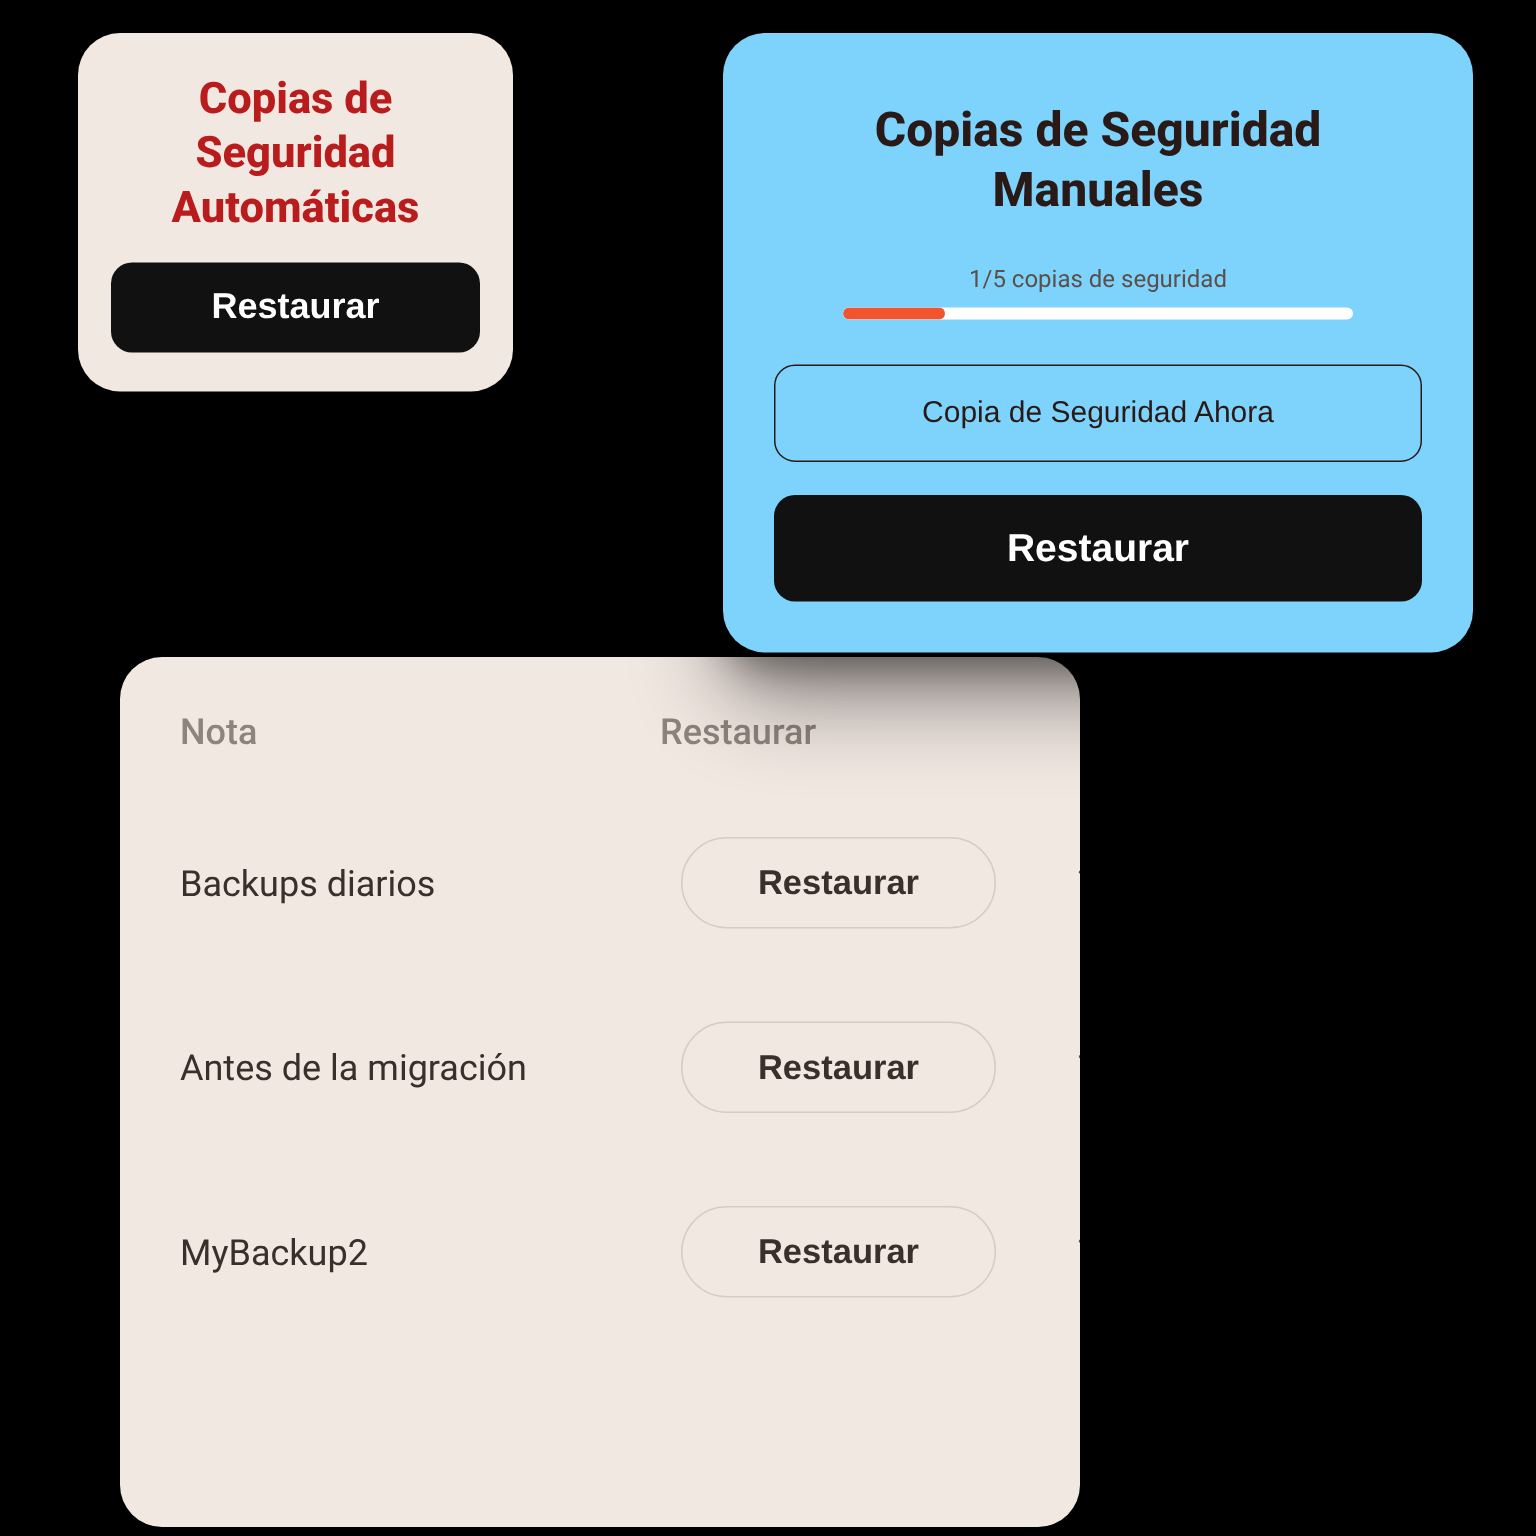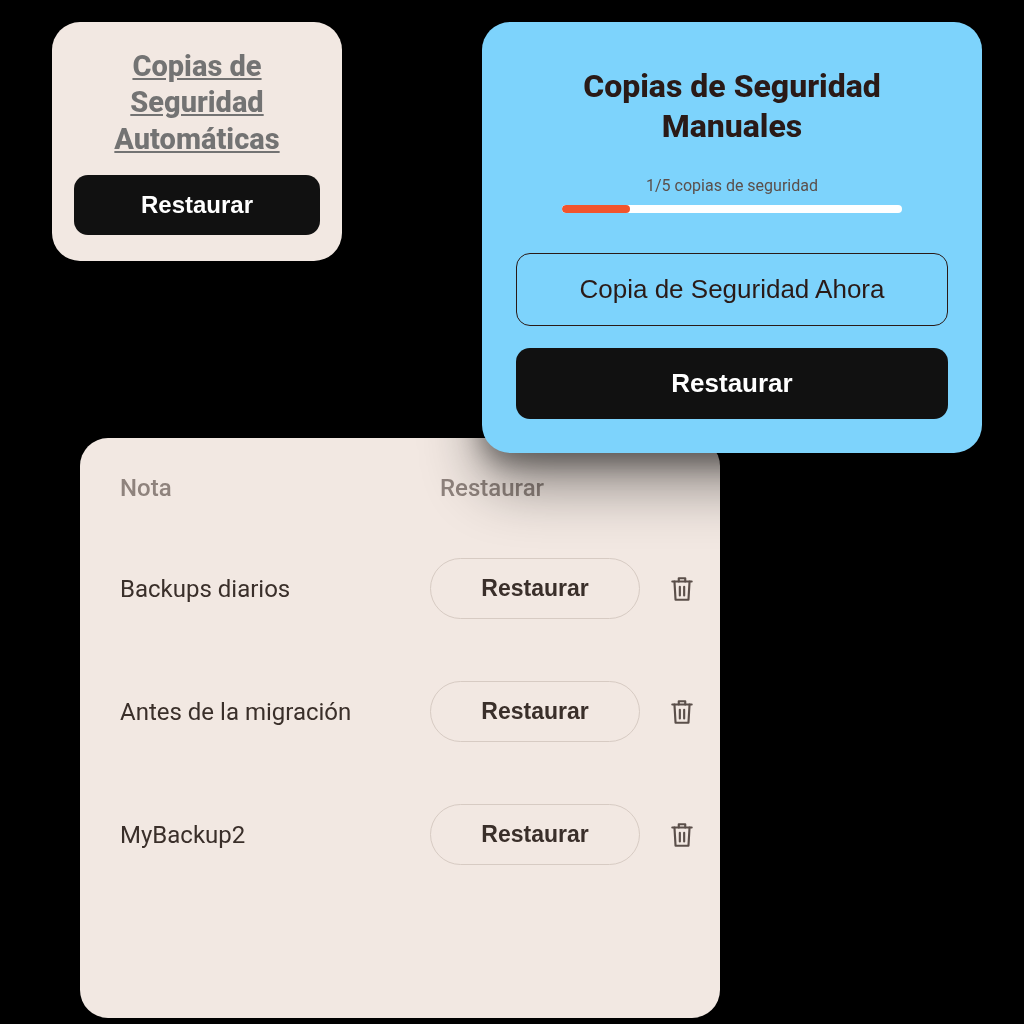--- a/index.html
+++ b/index.html
@@ -20,22 +20,21 @@
     width: 290px;
     background: #f2e8e2;
     border-radius: 28px;
     padding: 26px 22px 26px 22px;
     text-align: center;
   }
   .card-auto h2 {
     font-size: 29px;
     font-weight: 800;
     line-height: 1.25;
-    color: #737373;
-    text-decoration: underline;
+    color: #b91c1c;
   }
   .card-auto .btn-dark {
     margin-top: 18px;
     width: 100%;
     background: #111;
     color: #fff;
     border: none;
     border-radius: 14px;
     font-size: 24px;
     font-weight: 600;
@@ -77,26 +76,26 @@
     border-radius: 999px;
     overflow: hidden;
   }
   .card-manual .progress .fill {
     height: 100%;
     width: 20%;
     background: #f2542d;
     border-radius: 999px;
   }
   .card-manual .btn-outline {
-    margin-top: 40px;
+    margin-top: 30px;
     width: 100%;
     background: transparent;
     border: 1.5px solid #2a1a17;
     border-radius: 14px;
-    font-size: 26px;
+    font-size: 20px;
     font-weight: 500;
     color: #2a1a17;
     padding: 20px 0;
     cursor: pointer;
   }
   .card-manual .btn-dark {
     margin-top: 22px;
     width: 100%;
     background: #111;
     color: #fff;
@@ -129,21 +128,21 @@
     margin-bottom: 56px;
     gap: 10px;
   }
   .list-header .col-note { flex: 0 0 310px; white-space: nowrap; overflow: hidden; }
   .list-header .col-restore { flex: 0 0 200px; white-space: nowrap; overflow: hidden; }
 
   .list-row {
     display: flex;
     align-items: center;
     margin-bottom: 62px;
-    gap: 0;
+    gap: 24px;
   }
   .list-row .note {
     flex: 0 0 310px;
     font-size: 24px;
     color: #3a2f2a;
     white-space: nowrap;
     overflow: hidden;
   }
   .list-row .btn-restore {
     flex: 0 0 210px;

